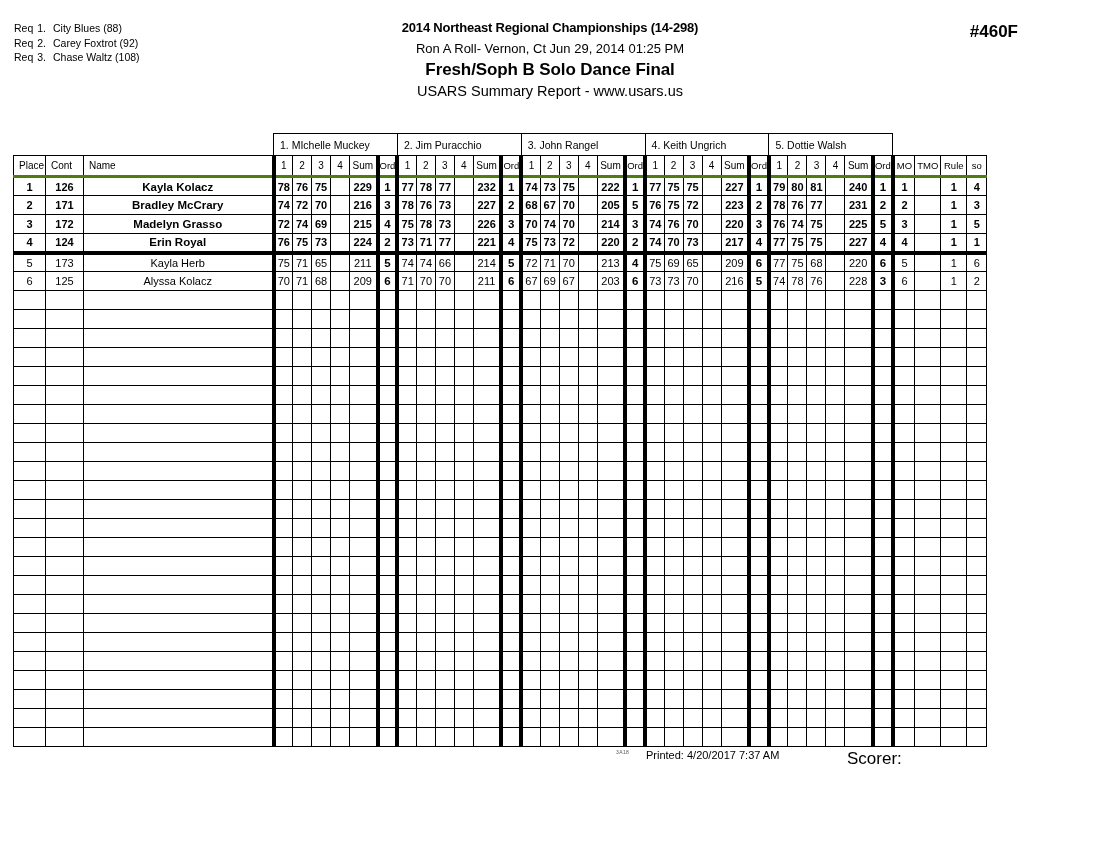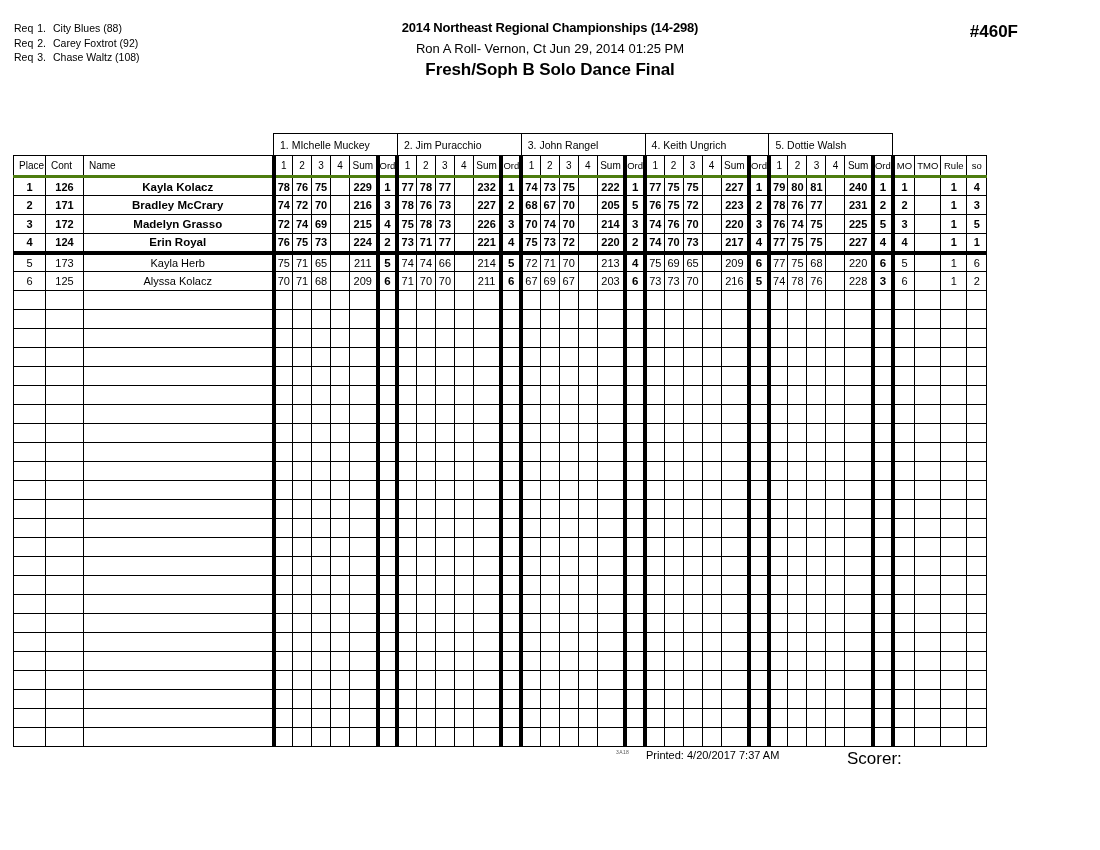--- a/index.html
+++ b/index.html
@@ -81,20 +81,21 @@
 <div id="reqs">
     <div class="req-line"><span class="req-lbl">Req</span><span class="req-num">1.</span><span class="req-name">City Blues (88)</span></div>
     <div class="req-line"><span class="req-lbl">Req</span><span class="req-num">2.</span><span class="req-name">Carey Foxtrot (92)</span></div>
     <div class="req-line"><span class="req-lbl">Req</span><span class="req-num">3.</span><span class="req-name">Chase Waltz (108)</span></div>
   </div>
 
 <div id="titleblock">
   <div id="t1">2014 Northeast Regional Championships (14-298)</div>
   <div id="t2">Ron A Roll- Vernon, Ct  Jun 29, 2014  01:25 PM</div>
   <div id="t3">Fresh/Soph B Solo Dance Final</div>
+  <div id="t4">USARS Summary Report - www.usars.us</div>
 </div>
 <div id="eventid">#460F</div>
 
 <div id="grid">
   <table class="sheet">
     <colgroup>
       <col style="width:32px">
         <col style="width:38px">
         <col style="width:190px">
       <col style="width:19px">

